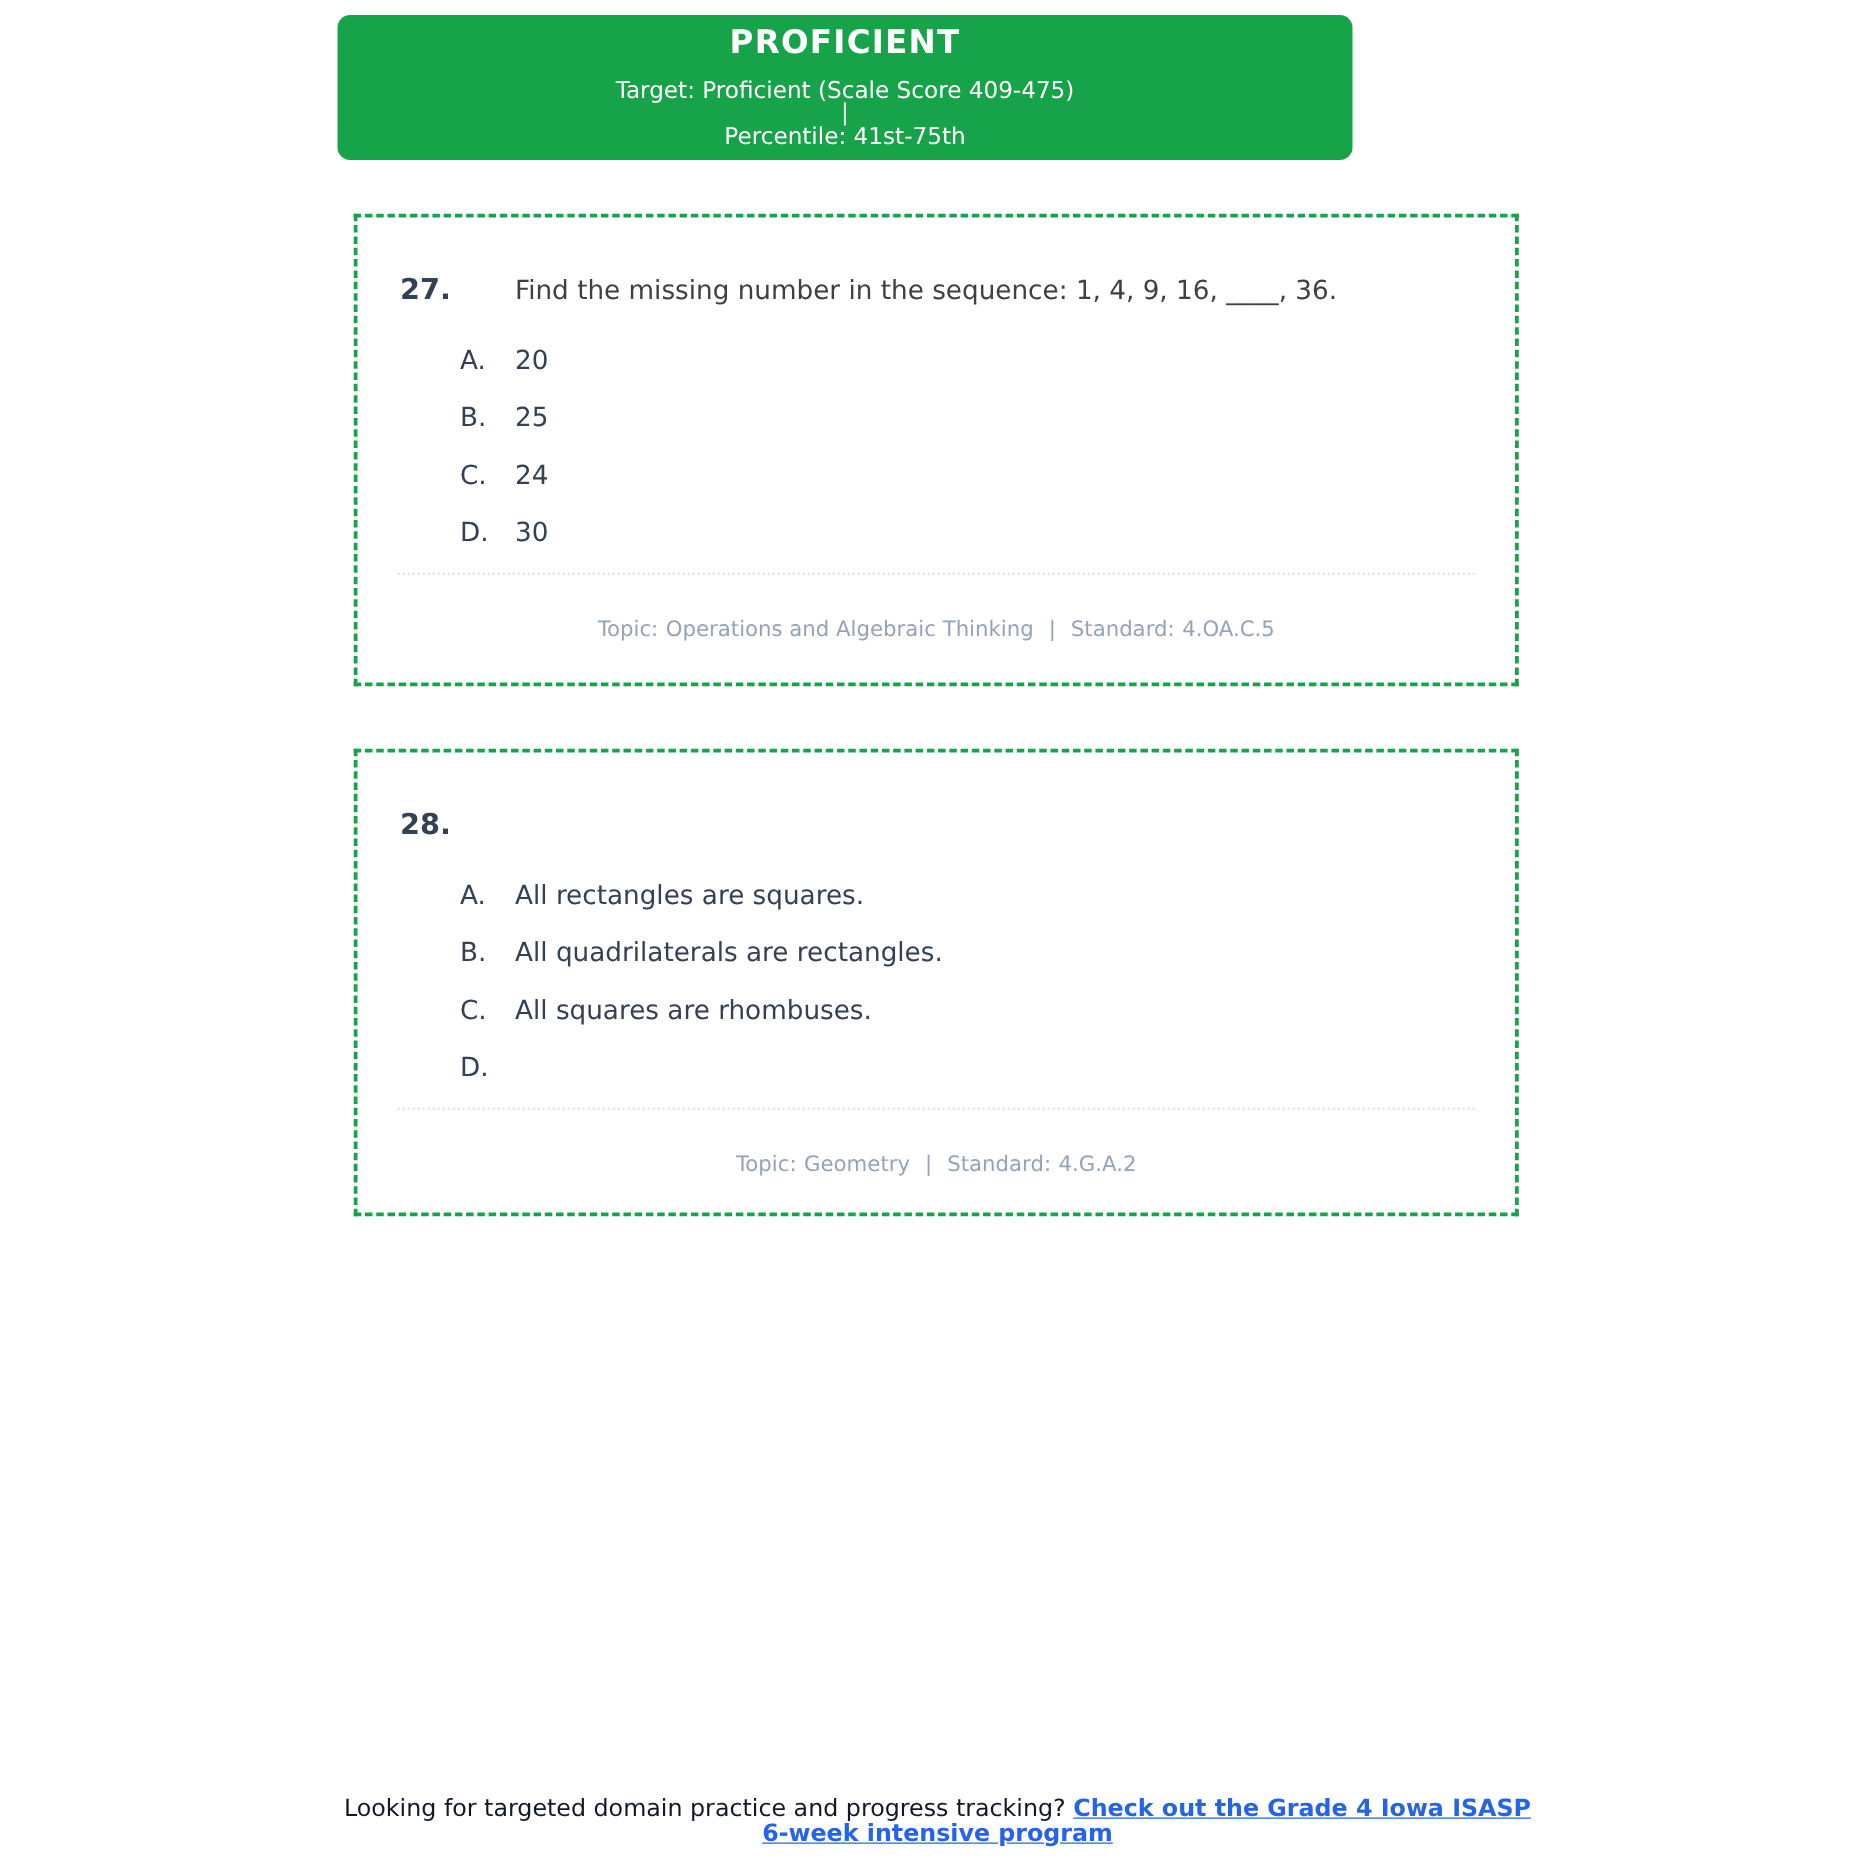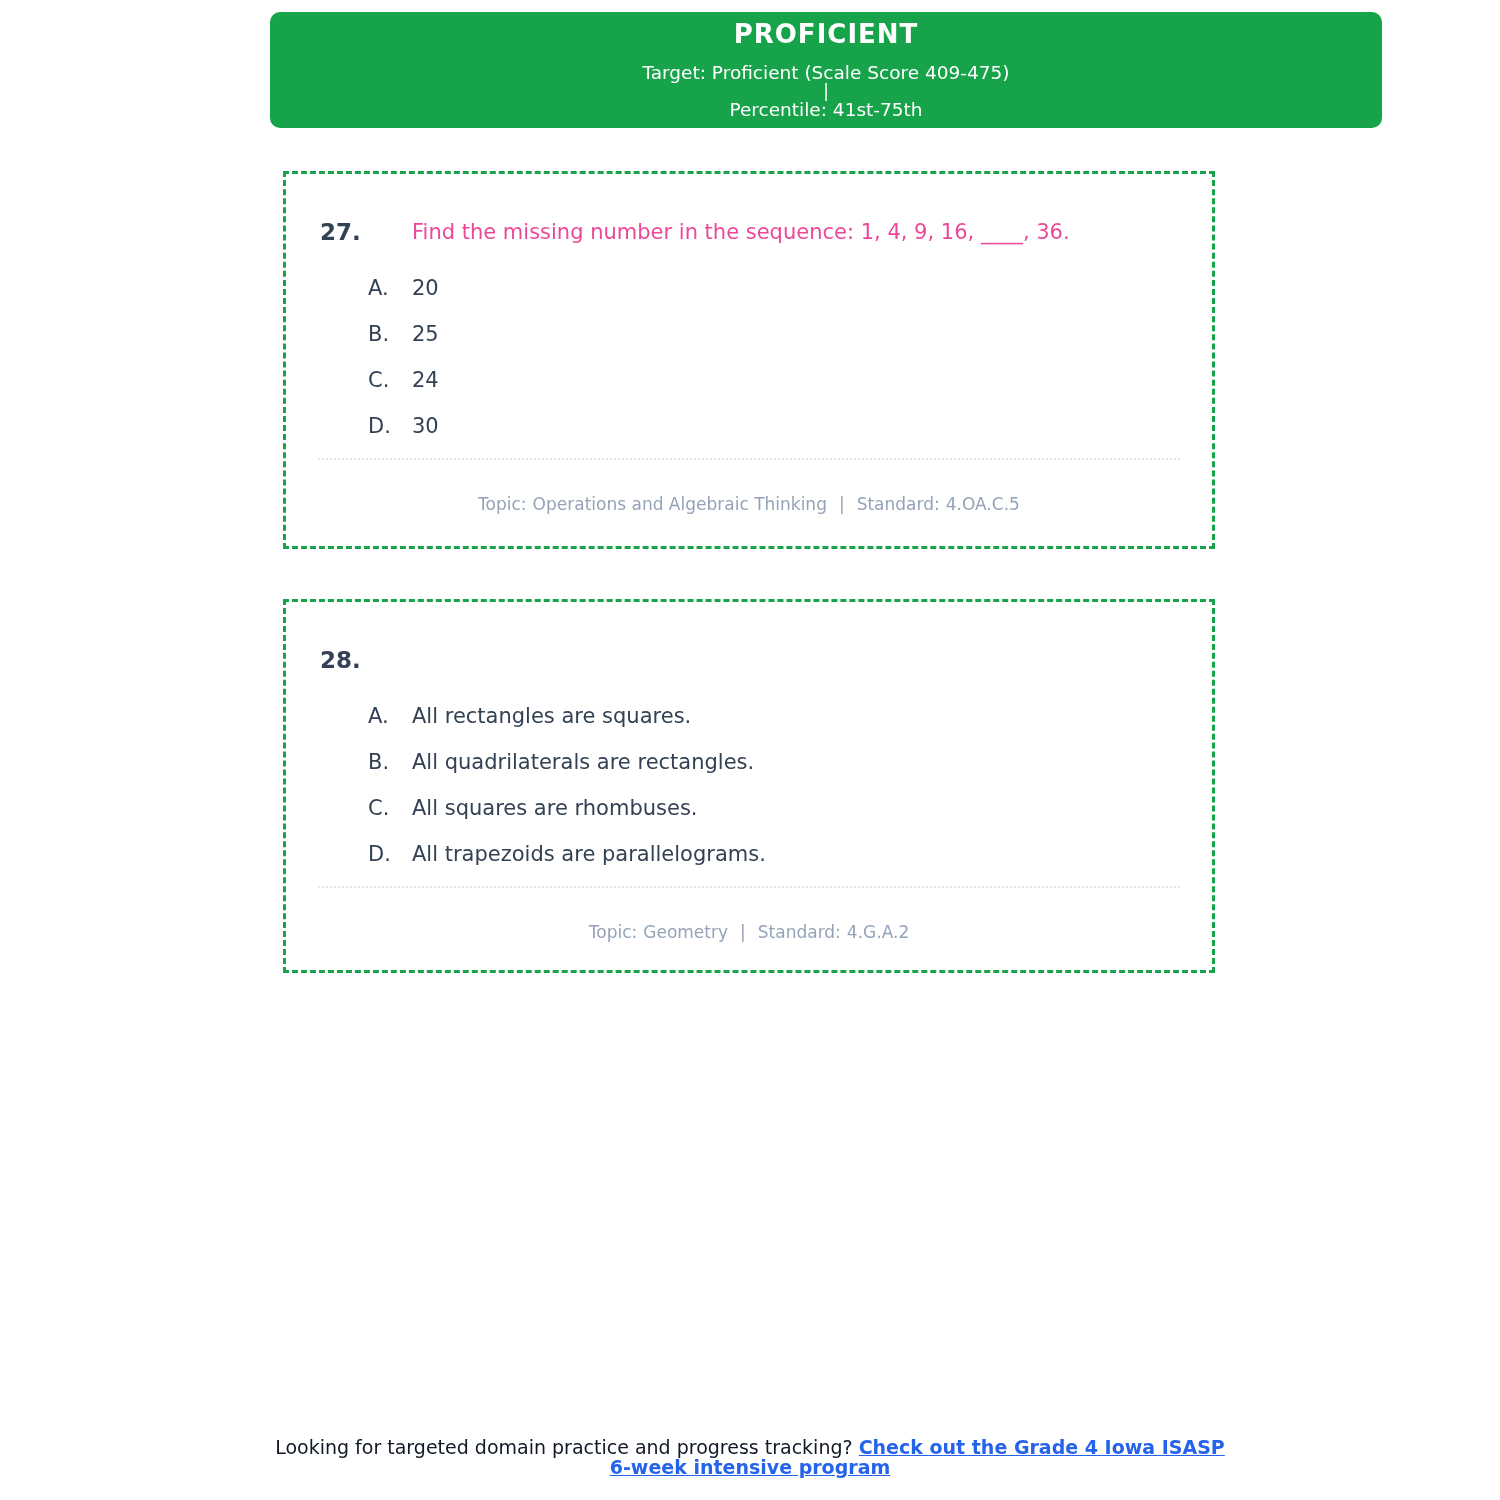--- a/index.html
+++ b/index.html
@@ -7,21 +7,21 @@
   body {
     position: relative;
     font-family: "DejaVu Sans", "Liberation Sans", sans-serif;
     color: #334155;
   }
 
   
   .banner {
     position: absolute;
     left: 270px; top: 12px;
-    width: 1112px; height: 116px;
+    width: 812px; height: 116px;
     background: #16a34a;
     border-radius: 10px;
     display: flex; flex-direction: column;
     align-items: center; justify-content: center;
     gap: 17px;
     color: #ffffff;
   }
   .banner-title {
     font-size: 26px; font-weight: bold; letter-spacing: 1px;
     line-height: 1;
@@ -43,21 +43,21 @@
   }
   .card-27 { top: 171px; height: 378px; }
   .card-28 { top: 599px; height: 374px; }
 
   .q-row { display: flex; line-height: 30px; }
   .q-num {
     flex: 0 0 92px;
     margin-left: 2px;
     font-size: 23px; font-weight: bold; color: #334155;
   }
-  .q-text { font-size: 21px; color: #ec4899; }
+  .q-text { font-size: 21px; color: #404040; }
 
   .options { list-style: none; margin-top: 27px; }
   .option {
     display: flex; line-height: 28px; margin-bottom: 18px;
     font-size: 21px; color: #334155;
   }
   .opt-letter { flex: 0 0 44px; margin-left: 50px; }
 
   .divider {
     border-top: 2px dotted #e2e8f0;
@@ -142,21 +142,20 @@
     <li class="option">
       <span class="opt-letter">B.</span>
       <span class="opt-text">All quadrilaterals are rectangles.</span>
     </li>
     <li class="option">
       <span class="opt-letter">C.</span>
       <span class="opt-text">All squares are rhombuses.</span>
     </li>
     <li class="option">
       <span class="opt-letter">D.</span>
-      <span class="opt-text">All trapezoids are parallelograms.</span>
     </li>
   </ul>
   <div class="divider"></div>
   <div class="meta">
     <span class="label">Topic:</span>
     <span>Geometry</span>
     <span class="sep">|</span>
     <span class="label">Standard:</span>
     <span>4.G.A.2</span>
   </div>

